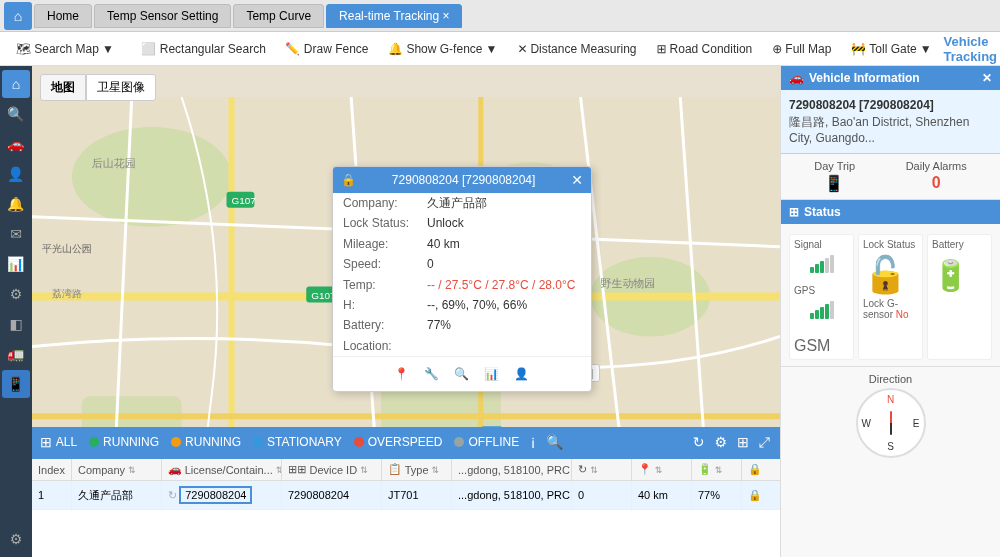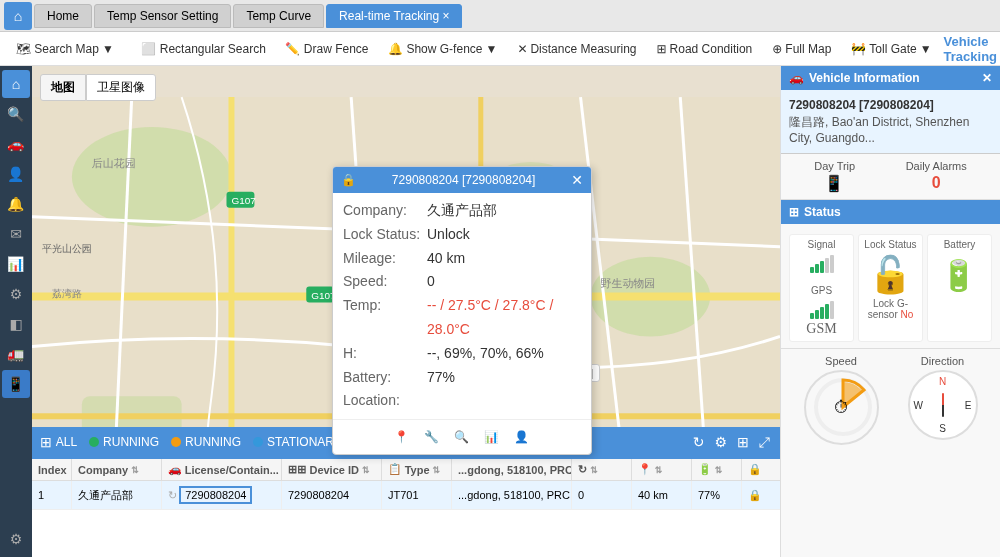--- a/index.html
+++ b/index.html
@@ -84,21 +84,21 @@
       position: absolute; top: 100px; left: 300px; z-index: 20;
       background: white; border: 1px solid #ccc; border-radius: 4px;
       width: 260px; box-shadow: 2px 2px 8px rgba(0,0,0,0.2);
     }
     .popup-header {
       background: #4a90d9; color: white; padding: 5px 8px;
       font-size: 12px; display: flex; justify-content: space-between;
       align-items: center; border-radius: 3px 3px 0 0;
     }
     .popup-close { cursor: pointer; font-size: 14px; }
-    .popup-body { padding: 6px 10px; font-size: 14px; line-height: 1.7; }
+    .popup-body { padding: 0 10px; font-size: 12px; line-height: 1.7; }
     .popup-row { display: flex; gap: 4px; }
     .popup-label { color: #666; min-width: 80px; }
     .popup-value { color: #333; }
     .popup-value.red { color: #e74c3c; }
     .popup-actions {
       display: flex; gap: 8px; padding: 6px 10px; border-top: 1px solid #eee;
       justify-content: center;
     }
     .popup-action-btn {
       width: 22px; height: 22px; border-radius: 50%;
@@ -131,21 +131,21 @@
       color: white; font-size: 14px; cursor: pointer; padding: 2px;
     }
 
     
     .table-area {
       position: absolute; bottom: 0; left: 0; right: 0; z-index: 10;
       height: 100px; background: white; border-top: 2px solid #4a90d9;
     }
     .table-header {
       display: flex; background: #f5f5f5; border-bottom: 1px solid #ddd;
-      font-size: 11px; font-weight: bold; color: #555;
+      font-size: 11px; font-weight: normal; color: #555;
     }
     .th {
       padding: 4px 6px; border-right: 1px solid #ddd;
       display: flex; align-items: center; gap: 3px; white-space: nowrap;
       overflow: hidden;
     }
     .table-body { overflow-y: auto; }
     .table-row {
       display: flex; font-size: 11px; border-bottom: 1px solid #eee;
       background: #e8f4ff;
@@ -193,21 +193,21 @@
     .stat-icon { font-size: 16px; color: #4a90d9; }
 
     
     .status-section { padding: 6px 8px; }
     .status-grid {
       display: grid; grid-template-columns: 1fr 1fr 1fr;
       gap: 4px; margin-top: 4px;
     }
     .status-card {
       background: white; border: 1px solid #eee; border-radius: 3px;
-      padding: 4px; text-align: center;
+      padding: 4px; text-align: left;
     }
     .status-card-title { font-size: 10px; color: #666; margin-bottom: 3px; }
     .signal-bars {
       display: flex; align-items: flex-end; gap: 1px; justify-content: center; height: 20px;
     }
     .bar {
       width: 4px; background: #ccc; border-radius: 1px;
     }
     .bar.active { background: #27ae60; }
 
@@ -569,50 +569,39 @@
             <div class="bar" style="height:18px;"></div>
           </div>
           <div style="font-size:10px;color:#666;margin-top:12px;">GPS</div>
           <div class="signal-bars" style="margin-top:3px;">
             <div class="bar active" style="height:6px;"></div>
             <div class="bar active" style="height:9px;"></div>
             <div class="bar active" style="height:12px;"></div>
             <div class="bar active" style="height:15px;"></div>
             <div class="bar" style="height:18px;"></div>
           </div>
-          <div style="font-size:14px;color:#666;margin-top:2px;font-family:Liberation Serif, serif;">GSM</div>
+          <div style="font-size:16px;color:#666;margin-top:18px;">GSM</div>
         </div>
 
         <div class="status-card">
           <div class="status-card-title">Lock Status</div>
           <div style="font-size:36px;color:#4a90d9;line-height:1.2;">🔓</div>
           <div style="font-size:10px;color:#666;margin-top:2px;">Lock G-sensor
             <span style="color:#e74c3c;">No</span>
           </div>
         </div>
 
         <div class="status-card">
           <div class="status-card-title">Battery</div>
           <div style="font-size:30px;color:#27ae60;line-height:1.5;">🔋</div>
         </div>
       </div>
     </div>
 
     <div class="gauge-row">
-      <div class="gauge">
-        <div class="gauge-title">Speed</div>
-        <div style="width:75px;height:75px;border-radius:50%;background:#f8f8f8;border:2px solid #ddd;display:flex;align-items:center;justify-content:center;position:relative;overflow:hidden;">
-          <svg width="75" height="75">
-            <path d="M 37 37 L 37 10 A 27 27 0 0 1 58 20 Z" fill="#f39c12" opacity="0.6"></path>
-            <circle cx="37" cy="37" r="27" fill="none" stroke="#eee" stroke-width="4"></circle>
-            <path d="M 37 37 L 37 10 A 27 27 0 0 1 58 20 Z" fill="none" stroke="#f39c12" stroke-width="3"></path>
-          </svg>
-          <span style="position:absolute;font-size:18px;">⏱</span>
-        </div>
-      </div>
       <div class="gauge">
         <div class="gauge-title">Direction</div>
         <div class="compass">
           <span class="compass-n">N</span>
           <span class="compass-s">S</span>
           <span class="compass-e">E</span>
           <span class="compass-w">W</span>
           <div class="compass-arrow"></div>
         </div>
       </div>

